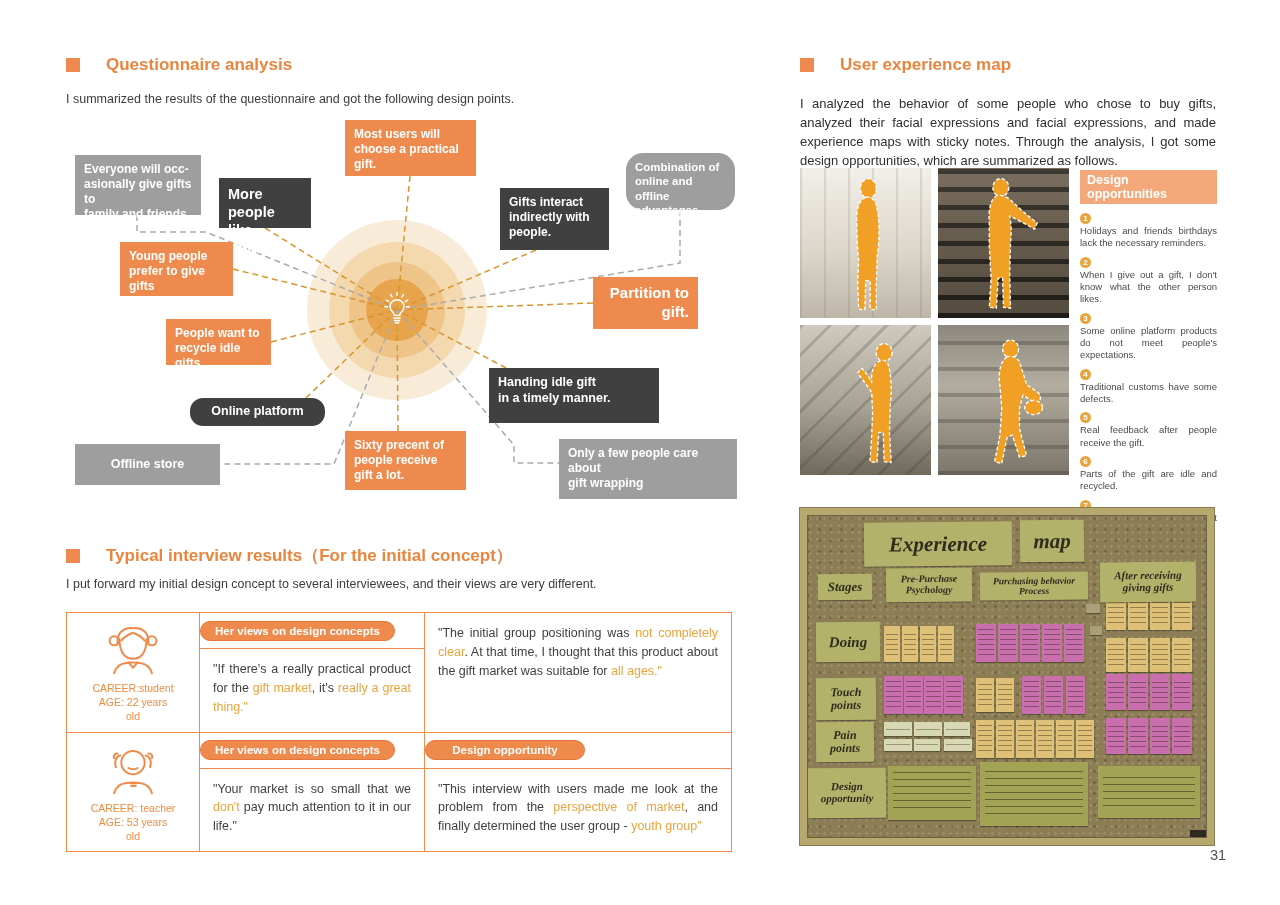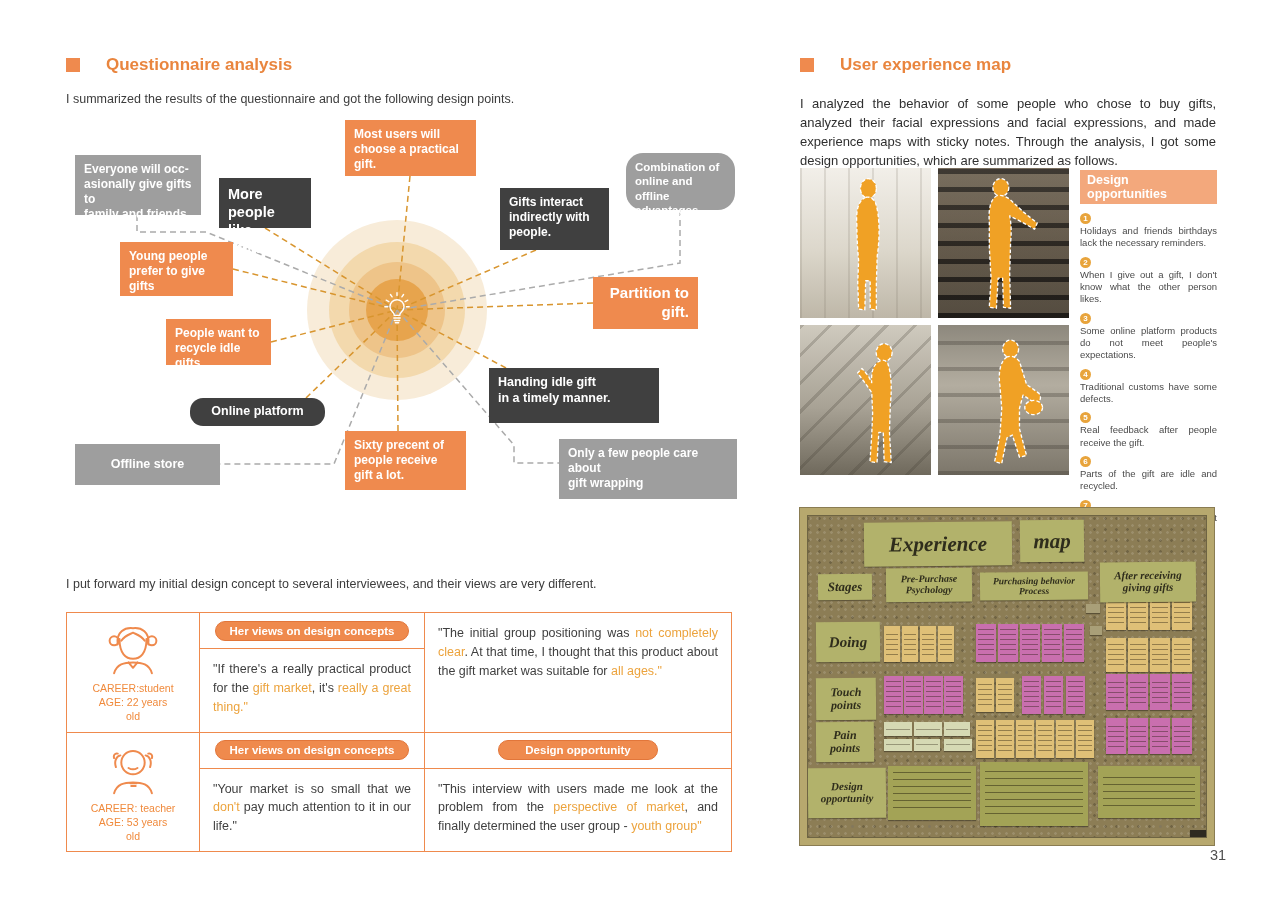--- a/index.html
+++ b/index.html
@@ -32,21 +32,21 @@
   
   .iv-table { position:absolute; left:66px; top:612px; width:666px; border:1.5px solid #ef8a4d; }
   .irow { display:flex; }
   .irow + .irow { border-top:1.5px solid #ef8a4d; }
   .avatar-cell { width:132px; display:flex; flex-direction:column; align-items:center; justify-content:center; gap:6px; padding:8px 4px; }
   .avatar-caption { font-size:10.5px; color:#f08a3c; text-align:center; white-space:pre-line; line-height:1.35; }
   .cells { flex:1; display:flex; border-left:1.5px solid #ef8a4d; }
   .ivcol { display:flex; flex-direction:column; }
   .ivcol.a { width:224px; }
   .ivcol.b { flex:1; border-left:1.5px solid #ef8a4d; }
-  .pill-area { height:36px; display:flex; align-items:center; justify-content:center; border-bottom:1.5px solid #ef8a4d; }
+  .pill-area { height:36px; display:flex; align-items:center; justify-content:flex-start; border-bottom:1.5px solid #ef8a4d; }
   .pill { background:#ef8a4d; border:1px solid #e2763a; color:#fff; font-size:11.5px; font-weight:bold; border-radius:999px; padding:3px 14px; min-width:160px; text-align:center; }
   .quote { flex:1; padding:11px 13px; font-size:12.5px; color:#3f3f3f; line-height:1.5; text-align:justify; min-height:78px; }
   .hl { color:#eca33d; }
 
   
   .ux-intro { position:absolute; left:800px; top:94px; width:416px; font-size:13px; color:#2f2f2f; line-height:1.47; text-align:justify; }
   .photos { position:absolute; left:800px; top:168px; display:grid; grid-template-columns:131px 131px; grid-gap:7px; }
   .photo { width:131px; height:150px; position:relative; overflow:hidden; }
   .p1 { background-image:repeating-linear-gradient(90deg, rgba(120,112,98,.18) 0 2px, transparent 2px 24px), linear-gradient(180deg,#f2efe9 0%, #dcd7cb 55%, #beb7a8 100%); }
   .p2 { background-image:repeating-linear-gradient(0deg, rgba(0,0,0,.42) 0 5px, rgba(150,135,110,.32) 5px 18px), linear-gradient(180deg,#6b6257 0%, #4e463c 50%, #35302a 100%); }
@@ -154,20 +154,24 @@
 in a timely manner.</div>
       <div class="mbox light center" style="left: 124px; top: 283px; width: 135px; height: 28px; font-size: 12.5px; border-radius: 13px;">Online platform</div>
       <div class="mbox orange" style="left: 279px; top: 316px; width: 121px; height: 59px; font-size: 12px;">Sixty precent of
 people receive
 gift a lot.</div>
       <div class="mbox gray" style="left: 493px; top: 324px; width: 178px; height: 60px; font-size: 12px;">Only a few people care about
 gift wrapping</div>
       <div class="mbox gray center" style="left: 9px; top: 329px; width: 145px; height: 41px; font-size: 12.5px;">Offline store</div>
     </div>
 
+  <div class="h2" style="left:66px; top:544px;">
+    <span class="sq"></span>
+    <span>Typical interview results（For the initial concept）</span>
+  </div>
   <div class="intro" style="left:66px; top:576px;">I put forward my initial design concept to several interviewees, and their views are very different.</div>
 
   <div class="iv-table">
     <div class="irow">
       <div class="avatar-cell">
         <svg width="64" height="54" viewBox="0 0 70 60" class="avatar-icon">
           <circle cx="14" cy="22" r="5"></circle>
           <circle cx="56" cy="22" r="5"></circle>
           <path d="M18,26 C16,12 26,7 35,8 C44,7 54,12 52,26"></path>
           <path d="M20,20 C20,36 27,42 35,42 C43,42 50,36 50,20"></path>

